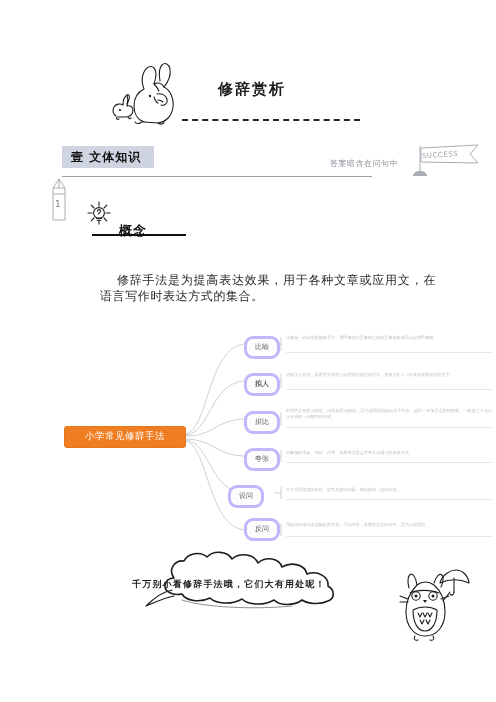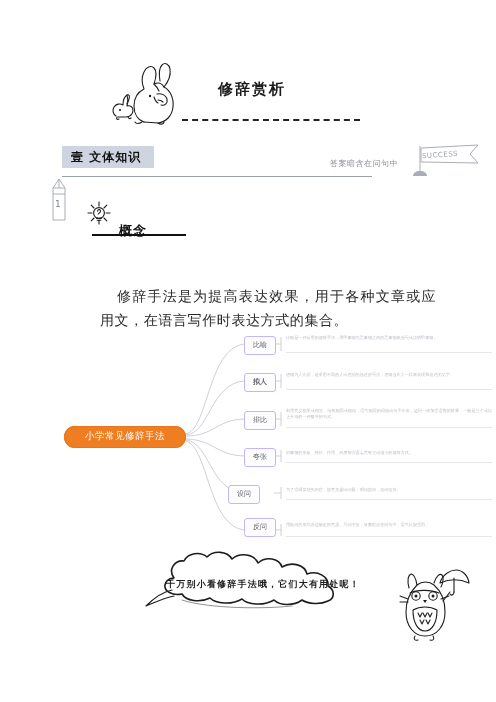--- a/index.html
+++ b/index.html
@@ -130,24 +130,24 @@
   .concept-rule {
     position: absolute;
     left: 92px; top: 234px;
     width: 94px; height: 0;
     border-top: 2px solid #111;
   }
 
   
   .body-para {
     position: absolute;
-    left: 100px; top: 284px;
+    left: 100px; top: 272px;
     width: 336px;
-    font-size: 14px;
-    line-height: 24px;
+    font-size: 12px;
+    line-height: 16px;
     color: #2a2a2a;
     letter-spacing: .6px;
     text-indent: 17px;
     font-family: "DejaVu Serif", serif;
     text-align: justify;
   }
   .body-para-fade {
     position: absolute;
     left: 100px; top: 292px;
     width: 336px;
@@ -167,39 +167,39 @@
   .mm-svg {
     position: absolute;
     left: 0; top: 0;
     width: 420px; height: 220px;
   }
   .mm-root {
     position: absolute;
     left: 16px; top: 100px;
     width: 122px; height: 22px;
     background: #ef7d22;
-    border-radius: 11px;
+    border-radius: 4px;
     box-shadow: 0 0 0 1px #e5771e inset;
   }
   .mm-root-label {
     position: absolute;
     left: 0; right: 0; top: 4px;
     text-align: center;
     font-size: 9.5px;
     color: #ffffff;
     letter-spacing: .5px;
     font-family: "DejaVu Sans", sans-serif;
     white-space: nowrap;
   }
   .mm-node {
     position: absolute;
     width: 30px; height: 17px;
     background: #fdfdfd;
-    border: 1px solid #c4b5fd;
-    border-radius: 3px;
+    border: 3px solid #c4b5fd;
+    border-radius: 9px;
   }
   .mm-node-label {
     position: absolute;
     left: 0; right: 0; top: 3px;
     text-align: center;
     font-size: 7px;
     color: #5d6068;
     font-family: "DejaVu Sans", sans-serif;
     white-space: nowrap;
   }
@@ -220,21 +220,20 @@
 
   
   .cloud-wrap {
     position: absolute;
     left: 132px; top: 548px;
     width: 262px; height: 62px;
   }
   .cloud-text {
     position: absolute;
     left: 0; right: 0; top: 30px;
-    text-align: center;
     font-size: 9px;
     font-weight: bold;
     color: #1c1c1c;
     letter-spacing: 1.2px;
     font-family: "DejaVu Serif", serif;
     white-space: nowrap;
   }
   .totoro {
     position: absolute;
     left: 396px; top: 566px;

